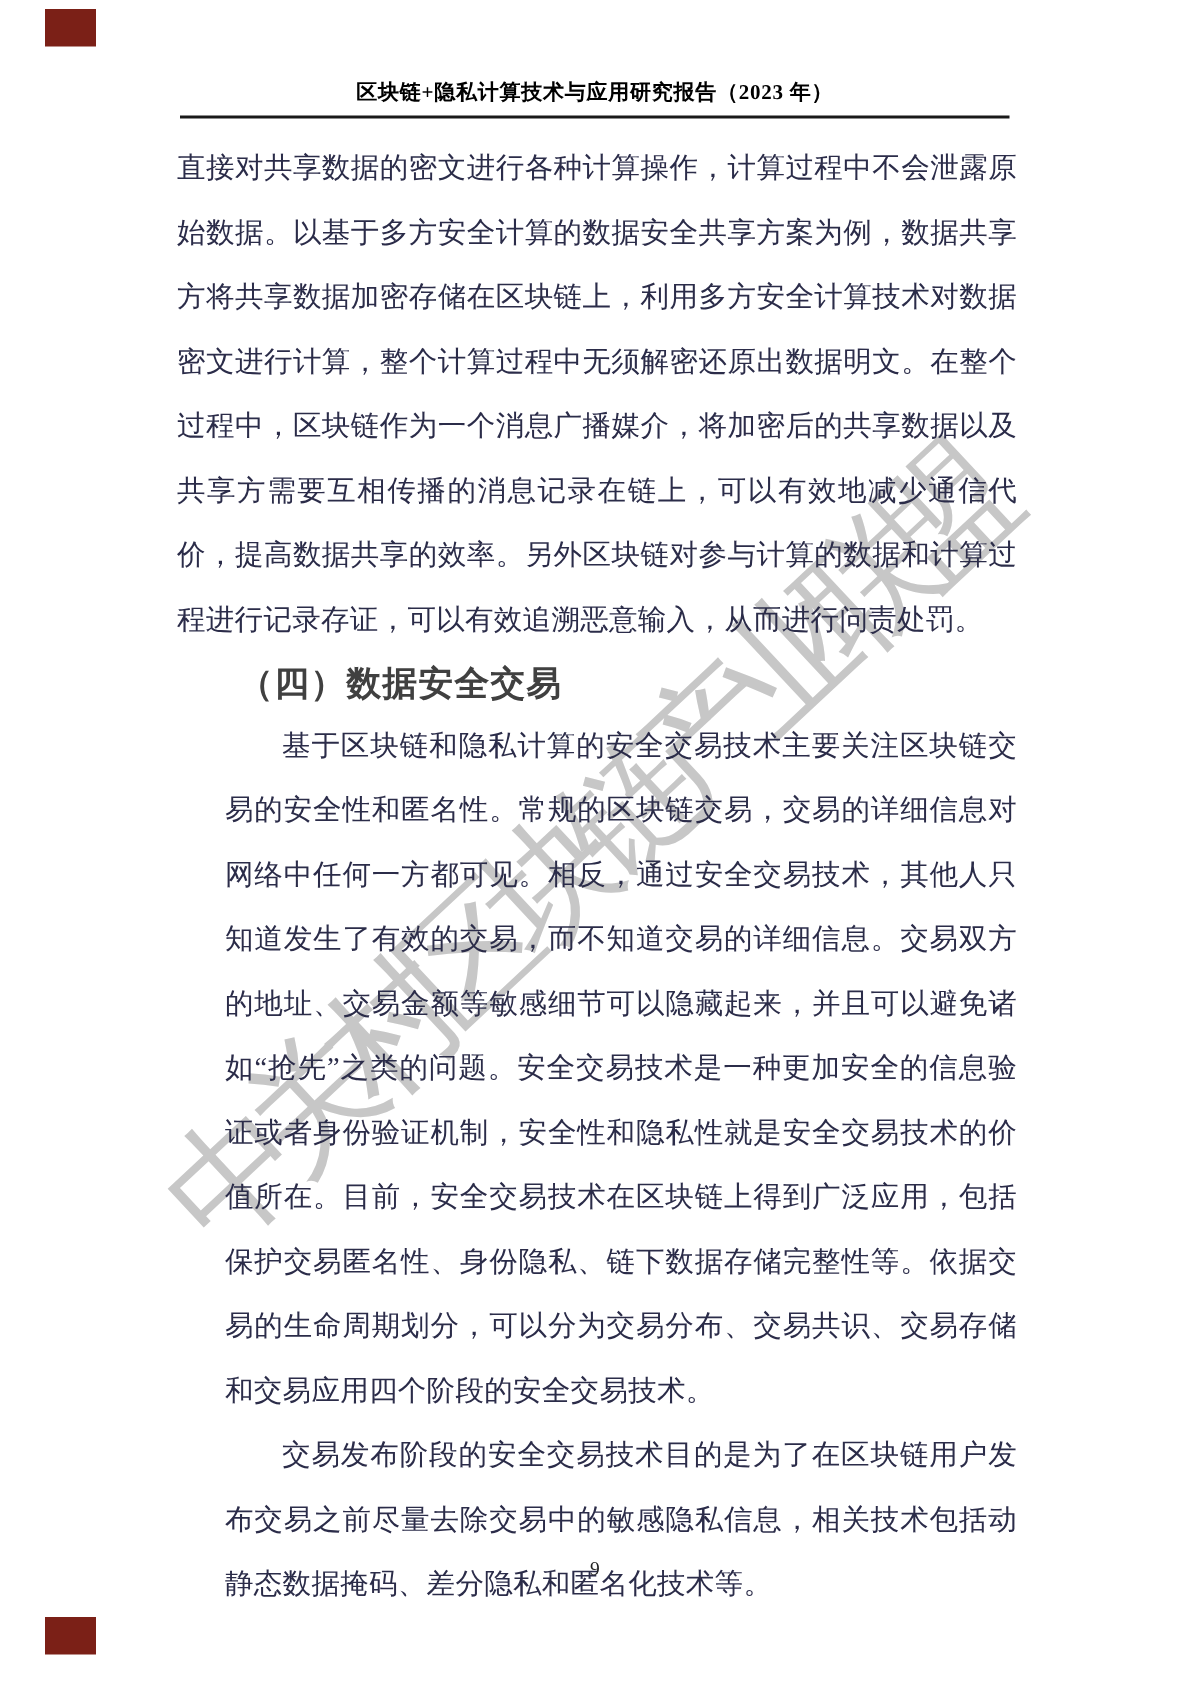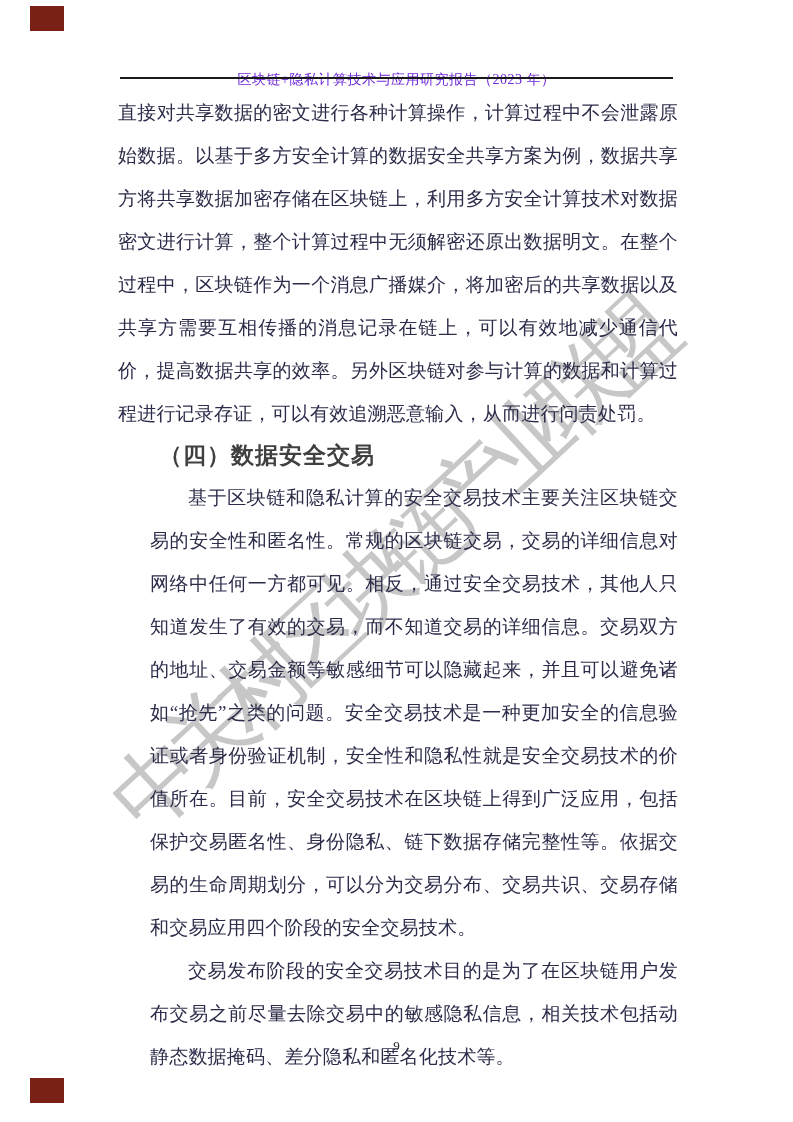--- a/index.html
+++ b/index.html
@@ -26,25 +26,24 @@
   .corner-bottom { top: 1078px; }
 
   
   .header-title {
     position: absolute;
     top: 53px;
     left: 0;
     width: 100%;
     text-align: center;
     font-size: 14px;
-    font-weight: normal;
-    color: #6d28d9;
+    font-weight: bold;
+    color: #000000;
     letter-spacing: 0.5px;
     z-index: 2;
-    margin-top: 18px;
   }
   .header-rule {
     position: absolute;
     top: 77px;
     left: 120px;
     width: 553px;
     border-top: 2px solid #1a1a1a;
     z-index: 2;
   }
 

